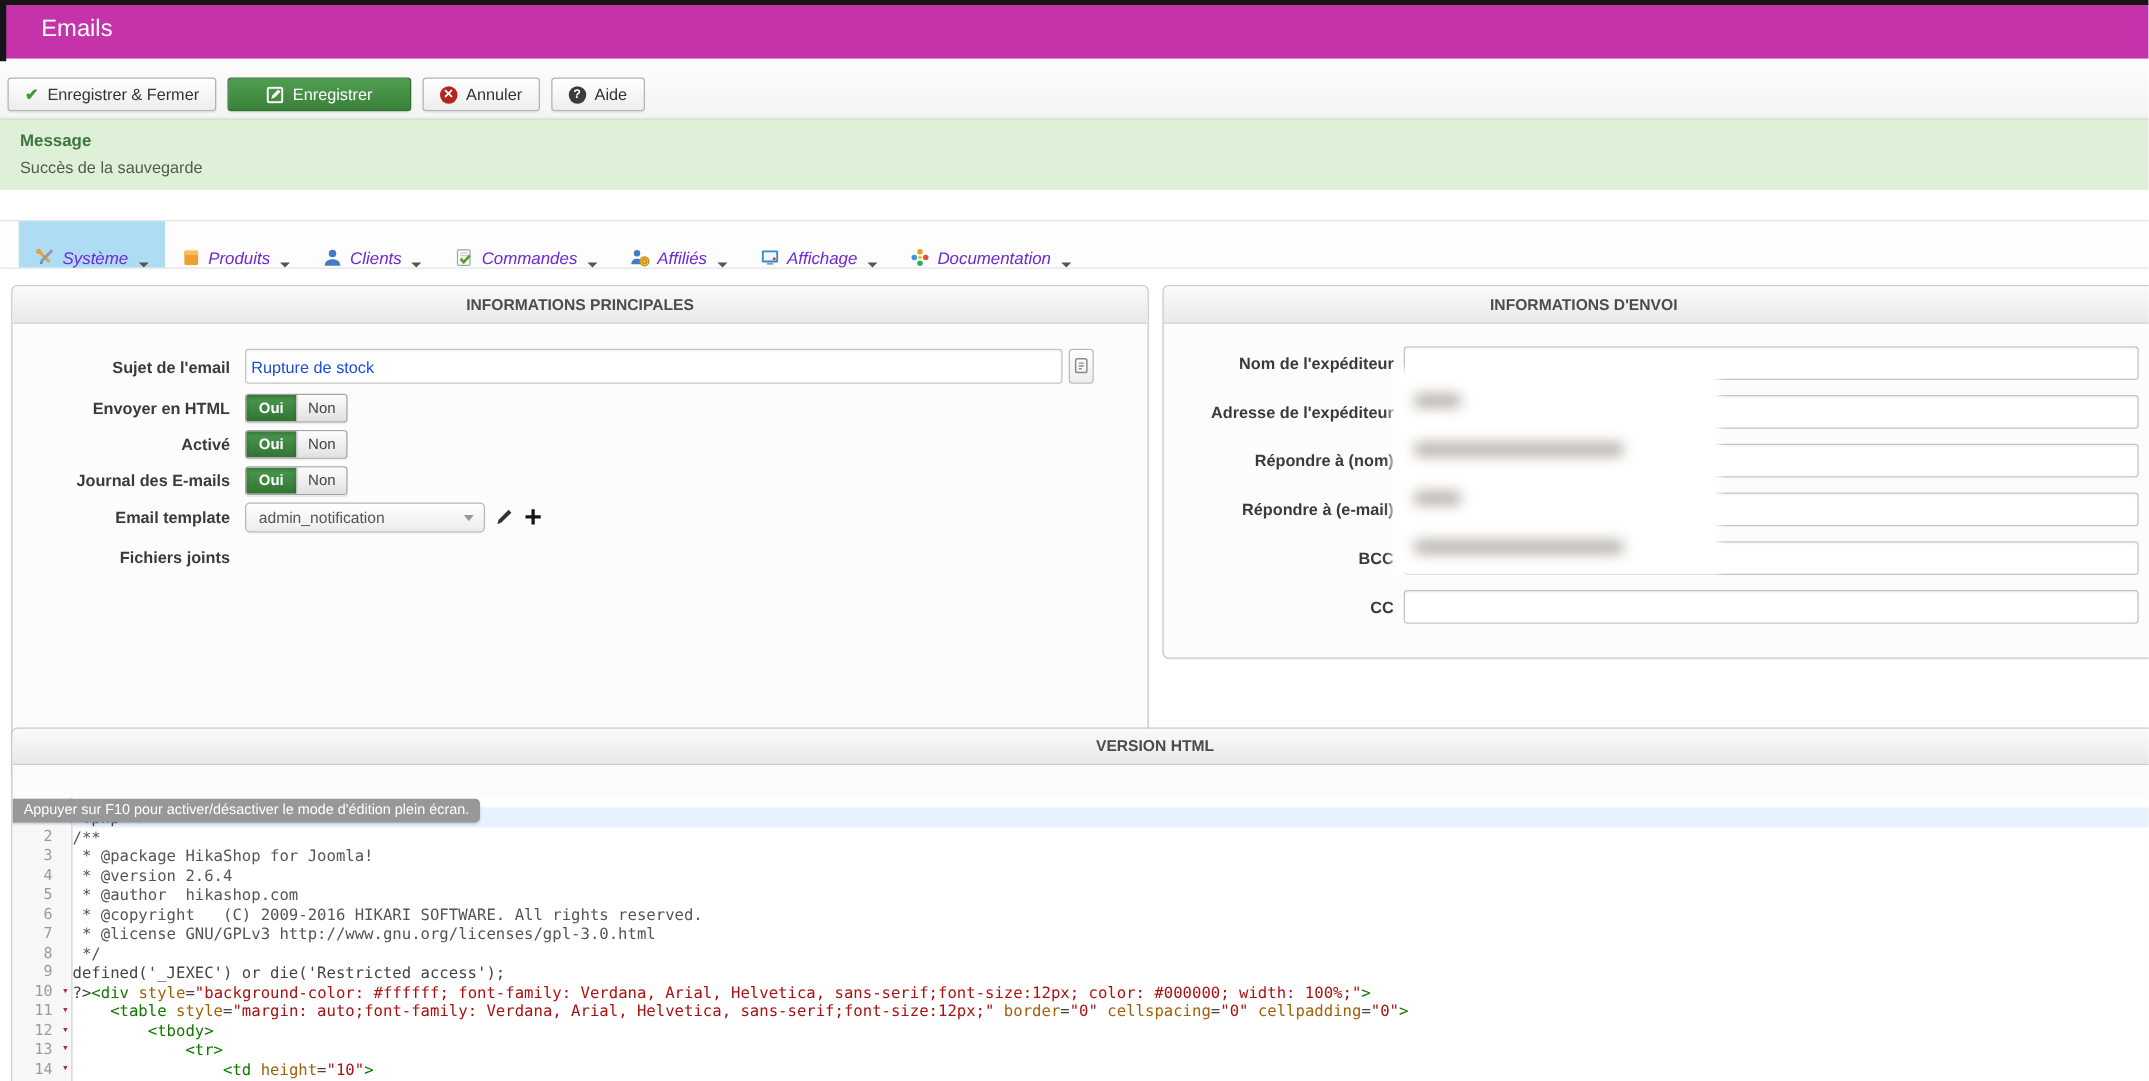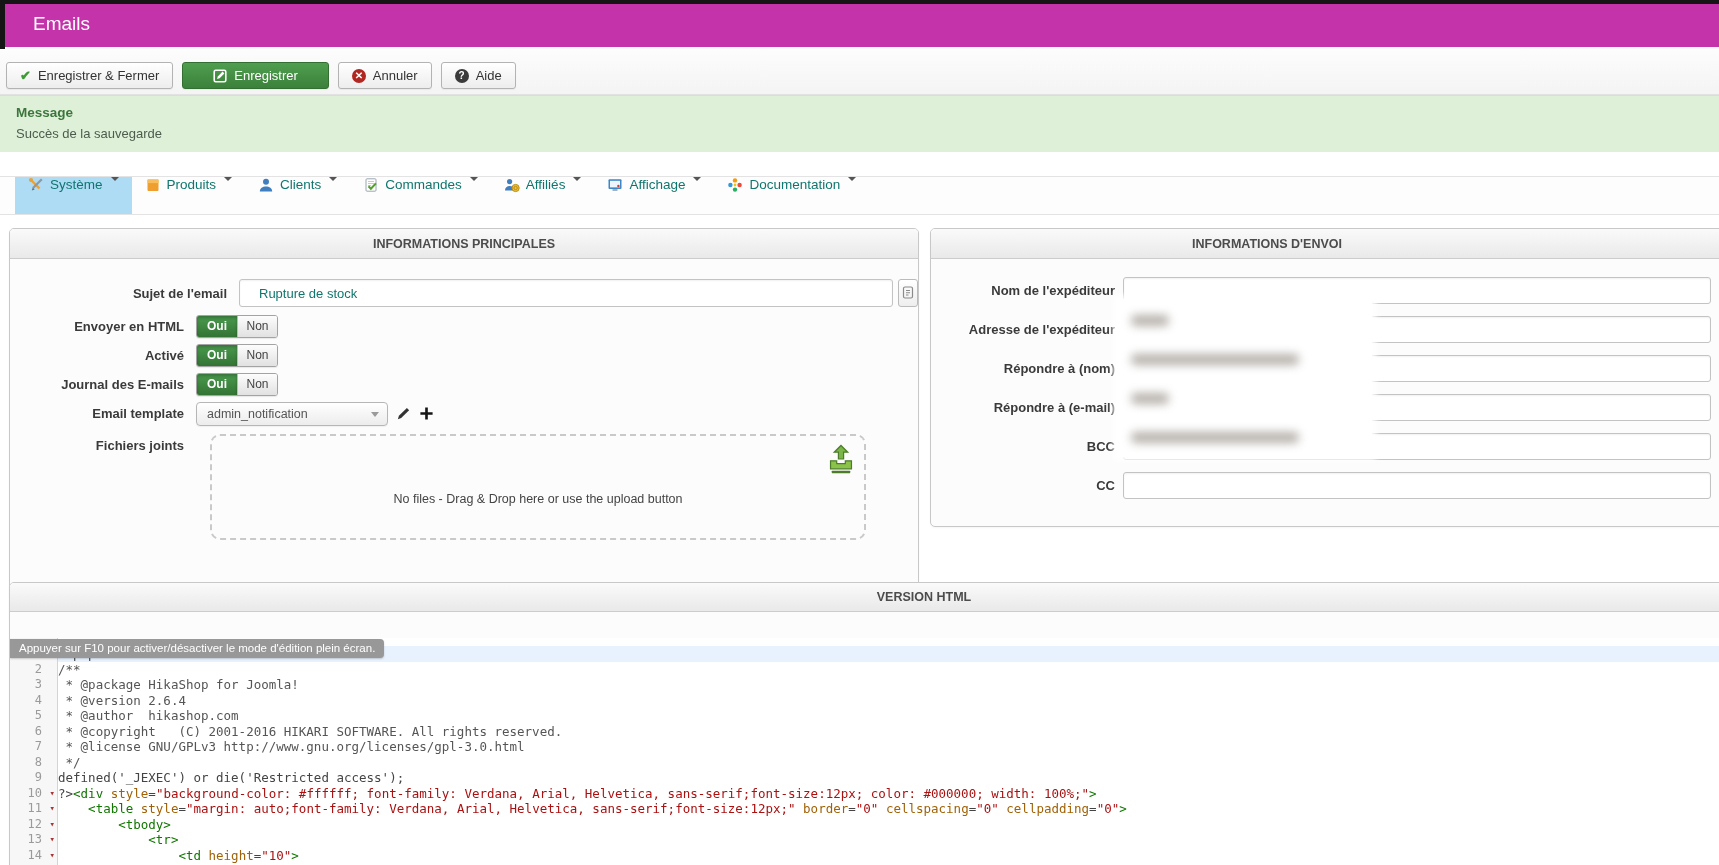--- a/index.html
+++ b/index.html
@@ -33,44 +33,44 @@
   
   .message { position:absolute; left:0; top:95px; width:1719px; height:57px; background:#dff0d8;
              border-top:1px solid #d0e6c8; padding:9px 16px; }
   .message .m-title { font-size:13.5px; font-weight:bold; color:#3c763d; }
   .message .m-text { margin-top:6px; font-size:13px; color:#4d5c4d; }
 
   
   .menubar { position:absolute; left:0; top:176px; width:1719px; height:39px; background:#fdfdfd;
              border-top:1px solid #e3e3e3; border-bottom:1px solid #e3e3e3;
              display:flex; align-items:stretch; padding-left:15px; }
-  .menu-item { display:flex; align-items:flex-start; gap:6px; padding:0 13px; font-size:13.5px; color:#0f766e; cursor:pointer; }
+  .menu-item { display:flex; align-items:flex-end; gap:6px; padding:0 13px; font-size:13.5px; color:#6d28d9; cursor:pointer;font-style:italic; }
   .menu-item.active { background:#aedcf5; }
   .menu-item svg { display:block; }
   .caret { width:0; height:0; border-left:4px solid transparent; border-right:4px solid transparent;
            border-top:4px solid #555; margin-left:2px; }
 
   
   .panel { position:absolute; background:#fcfcfc; border:1px solid #c8c8c8; border-radius:5px;
            box-shadow:0 1px 2px rgba(0,0,0,.04); overflow:hidden; }
   .panel-header { height:30px; background:linear-gradient(#fafafa,#e9e9e9); border-bottom:1px solid #ccc;
                   font-size:12.5px; font-weight:bold; color:#4c4c4c; text-align:center; line-height:30px; }
   #panel-main { left:9px; top:228px; width:910px; height:394px; }
   #panel-send { left:930px; top:228px; width:1000px; height:299px; }
   #panel-send .panel-header span { display:inline-block; width:672px; text-align:center; }
   #panel-send .panel-header { text-align:left; }
 
   .row { display:flex; align-items:center; }
   .row-label { width:186px; text-align:right; padding-right:12px; font-size:13px; font-weight:bold; color:#3a3a3a; flex:0 0 auto; }
   .txt-input { height:28px; border:1px solid #c3c3c3; border-radius:3px; background:#fff;
-               box-shadow:inset 0 1px 2px rgba(0,0,0,.06); font-size:13px; color:#0f766e; padding:0 19px;
+               box-shadow:inset 0 1px 2px rgba(0,0,0,.06); font-size:13px; color:#1d4ed8; padding:0 4px;
                font-family:"Liberation Sans",sans-serif; }
 
   #panel-main .panel-body { padding-top:20px; }
-  .row-subject { margin-bottom:7px;justify-content:flex-end; }
+  .row-subject { margin-bottom:7px; }
   .row-subject .txt-input { width:654px; }
   .input-addon { width:20px; height:28px; margin-left:5px; border:1px solid #bbb; border-radius:3px;
                  background:linear-gradient(#fff,#eee); display:flex; align-items:center; justify-content:center; cursor:pointer; }
 
   .row-toggle { height:25px; margin-bottom:4px; }
   .toggle { display:inline-flex; border:1px solid #a3a3a3; border-radius:3px; overflow:hidden; height:23px;
             box-shadow:0 1px 1px rgba(0,0,0,.08); cursor:pointer; }
   .tg { width:40px; text-align:center; line-height:21px; font-size:12px; }
   .tg.on { background:linear-gradient(#4a9b4e,#337334); color:#fff; font-weight:bold;
            box-shadow:inset 0 2px 3px rgba(0,0,0,.25); }
@@ -304,30 +304,20 @@
         </span>
         <span class="mini-btn">
           <svg width="15" height="15" viewBox="0 0 16 16">
             <path d="M6.6 1.5h2.8v5.1h5.1v2.8H9.4v5.1H6.6V9.4H1.5V6.6h5.1z" fill="#161616"></path>
           </svg>
         </span>
       </div>
 
       <div class="row row-files">
         <div class="row-label">Fichiers joints</div>
-        <div class="dropzone">
-          <span class="dz-upload">
-            <svg width="30" height="32" viewBox="0 0 24 26">
-              <path d="M12 2l5.5 5.5h-3.4v5.5h-4.2V7.5H6.5z" fill="#7ab648" stroke="#4e7d2a" stroke-width="1"></path>
-              <path d="M3.5 14.5h5v2.2h7v-2.2h5v6.5h-17z" fill="#8bc34a" stroke="#4e7d2a" stroke-width="1"></path>
-              <rect x="4.5" y="22.5" width="15" height="2" rx="0.5" fill="#4e7d2a"></rect>
-            </svg>
-          </span>
-          <span class="dz-text">No files - Drag &amp; Drop here or use the upload button</span>
-        </div>
       </div>
     </div>
   </div>
 
   <div class="panel" id="panel-send">
     <div class="panel-header">
       <span>INFORMATIONS D'ENVOI</span>
     </div>
     <div class="panel-body" id="send-rows">
       <div class="blur-patch">
@@ -384,21 +374,21 @@
             <div class="gutter-cell">13<span class="fold">▾</span></div>
             <div class="gutter-cell">14<span class="fold">▾</span></div>
             <div class="gutter-cell">15</div>
           </div>
         <div class="code-col" id="code-col">
             <div class="code-line active"><span>&lt;?php</span></div>
             <div class="code-line"><span class="tk-comment">/**</span></div>
             <div class="code-line"><span class="tk-comment"> * @package HikaShop for Joomla!</span></div>
             <div class="code-line"><span class="tk-comment"> * @version 2.6.4</span></div>
             <div class="code-line"><span class="tk-comment"> * @author  hikashop.com</span></div>
-            <div class="code-line"><span class="tk-comment"> * @copyright   (C) 2001-2016 HIKARI SOFTWARE. All rights reserved.</span></div>
+            <div class="code-line"><span class="tk-comment"> * @copyright   (C) 2009-2016 HIKARI SOFTWARE. All rights reserved.</span></div>
             <div class="code-line"><span class="tk-comment"> * @license GNU/GPLv3 http://www.gnu.org/licenses/gpl-3.0.html</span></div>
             <div class="code-line"><span class="tk-comment"> */</span></div>
             <div class="code-line"><span>defined('_JEXEC') or die('Restricted access');</span></div>
             <div class="code-line"><span>?&gt;</span><span class="tk-tag">&lt;div</span><span> </span><span class="tk-attr">style</span><span>=</span><span class="tk-str">"background-color: #ffffff; font-family: Verdana, Arial, Helvetica, sans-serif;font-size:12px; color: #000000; width: 100%;"</span><span class="tk-tag">&gt;</span></div>
             <div class="code-line"><span>    </span><span class="tk-tag">&lt;table</span><span> </span><span class="tk-attr">style</span><span>=</span><span class="tk-str">"margin: auto;font-family: Verdana, Arial, Helvetica, sans-serif;font-size:12px;"</span><span> </span><span class="tk-attr">border</span><span>=</span><span class="tk-str">"0"</span><span> </span><span class="tk-attr">cellspacing</span><span>=</span><span class="tk-str">"0"</span><span> </span><span class="tk-attr">cellpadding</span><span>=</span><span class="tk-str">"0"</span><span class="tk-tag">&gt;</span></div>
             <div class="code-line"><span>        </span><span class="tk-tag">&lt;tbody&gt;</span></div>
             <div class="code-line"><span>            </span><span class="tk-tag">&lt;tr&gt;</span></div>
             <div class="code-line"><span>                </span><span class="tk-tag">&lt;td</span><span> </span><span class="tk-attr">height</span><span>=</span><span class="tk-str">"10"</span><span class="tk-tag">&gt;</span></div>
             <div class="code-line"><span>                </span><span class="tk-tag">&lt;/td&gt;</span></div>
           </div>

